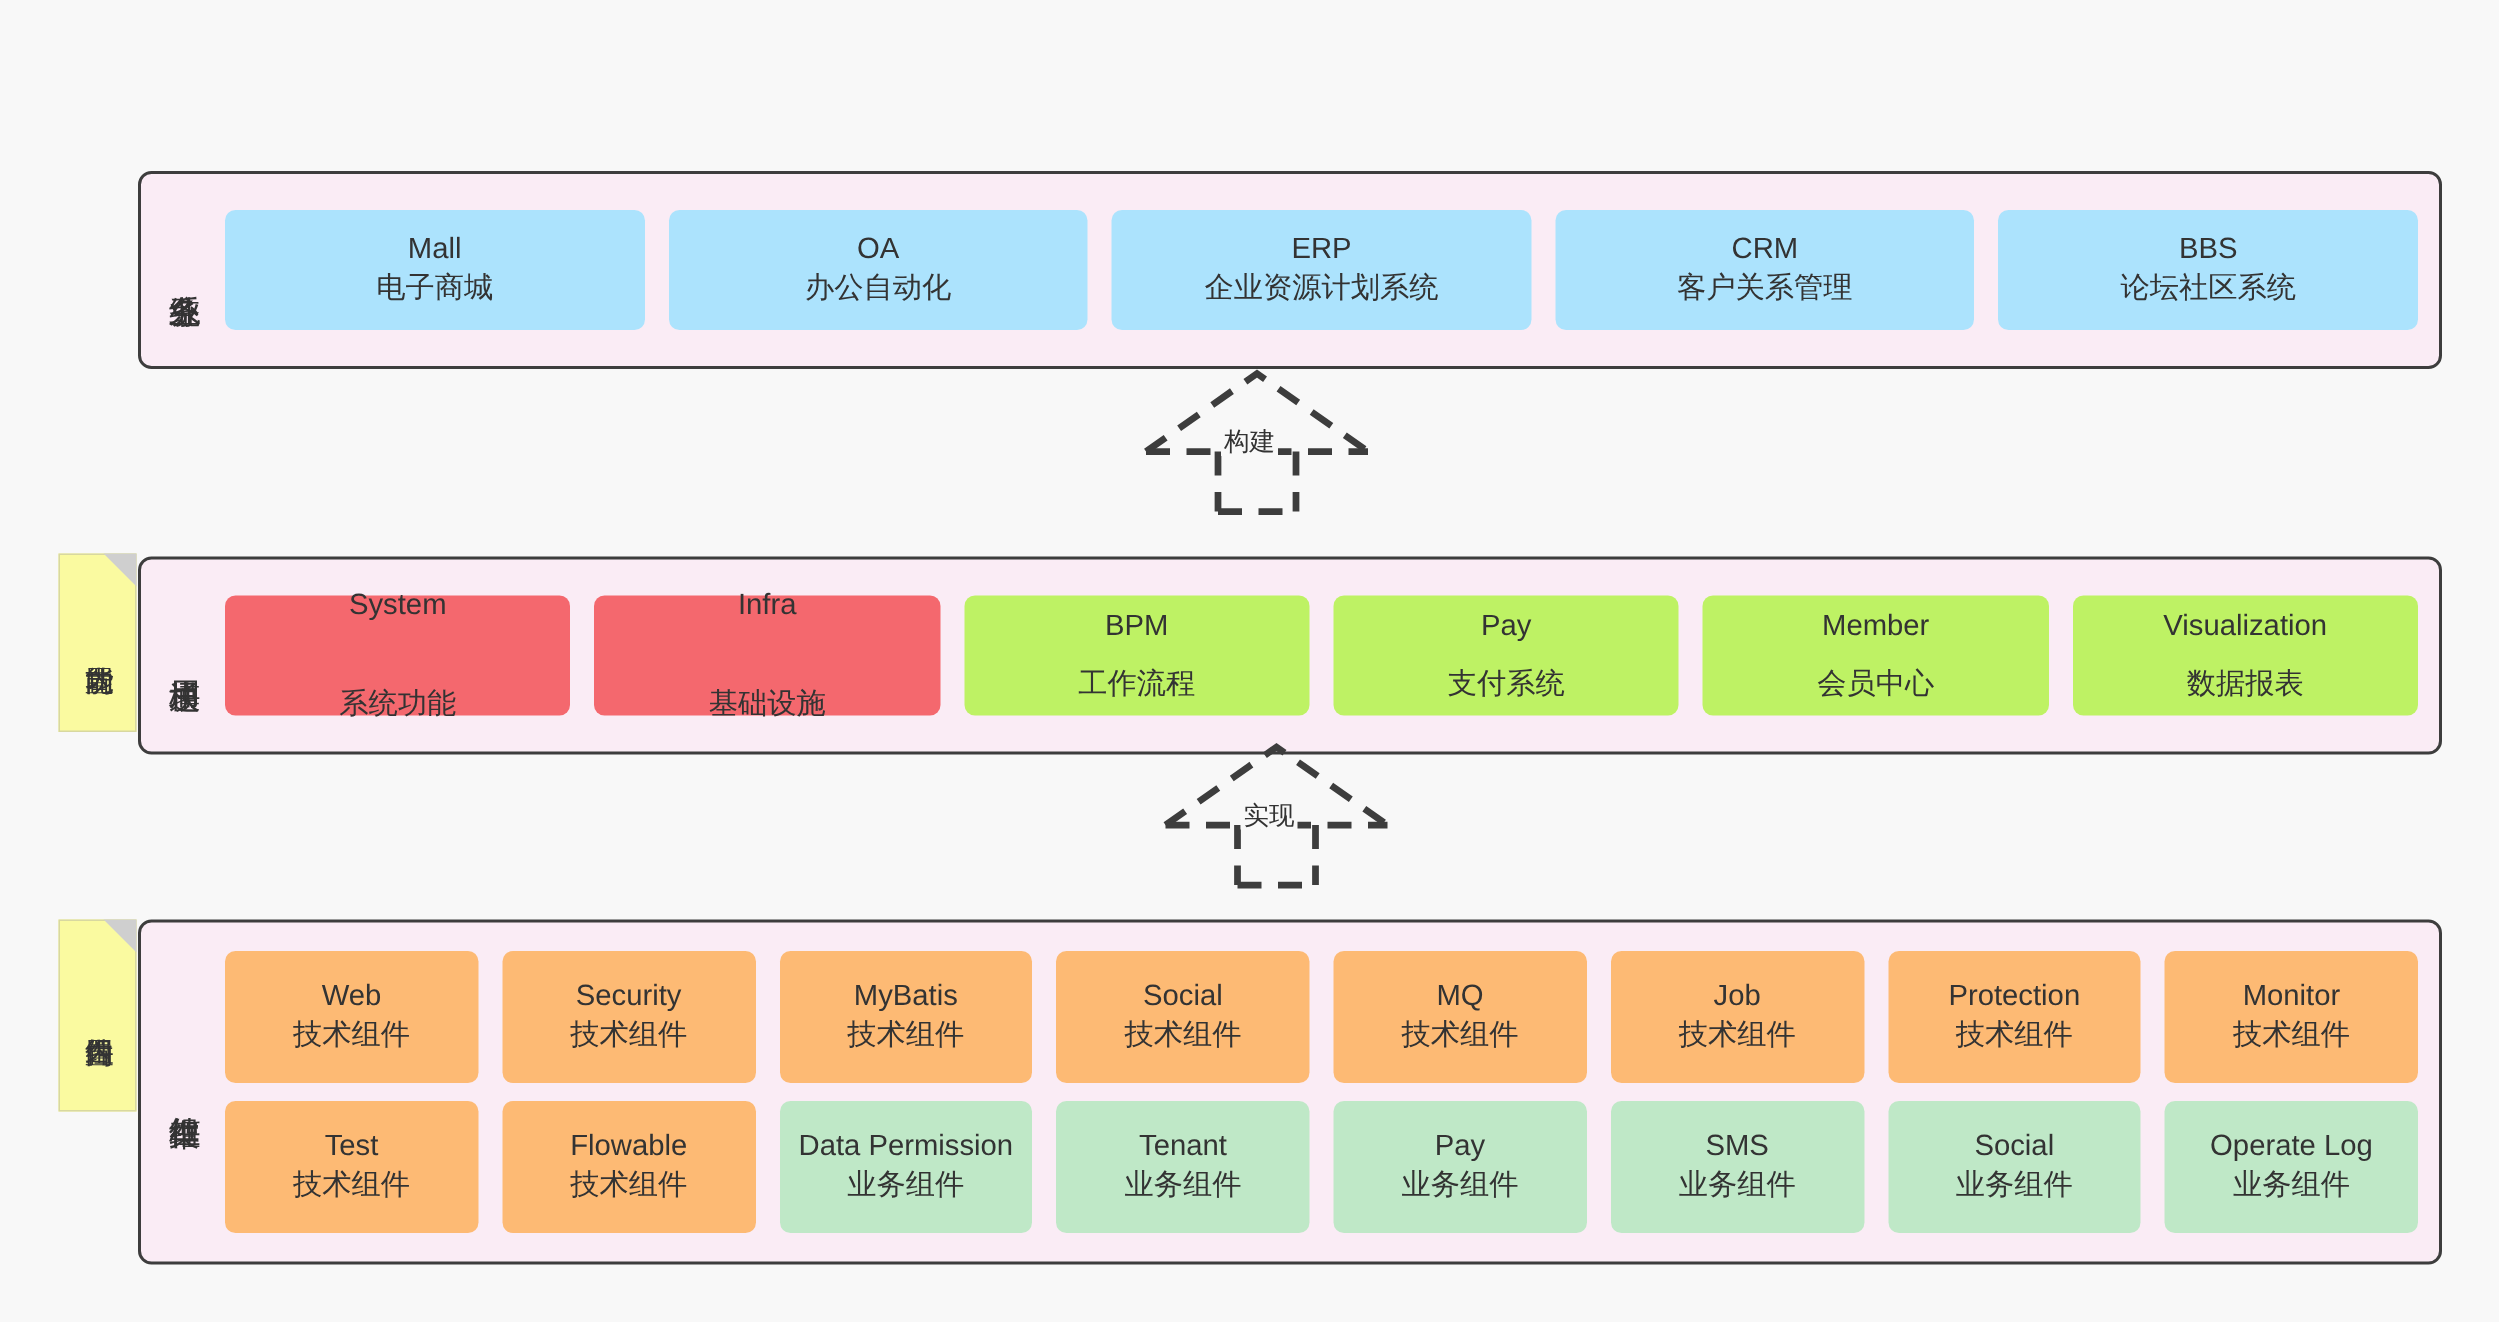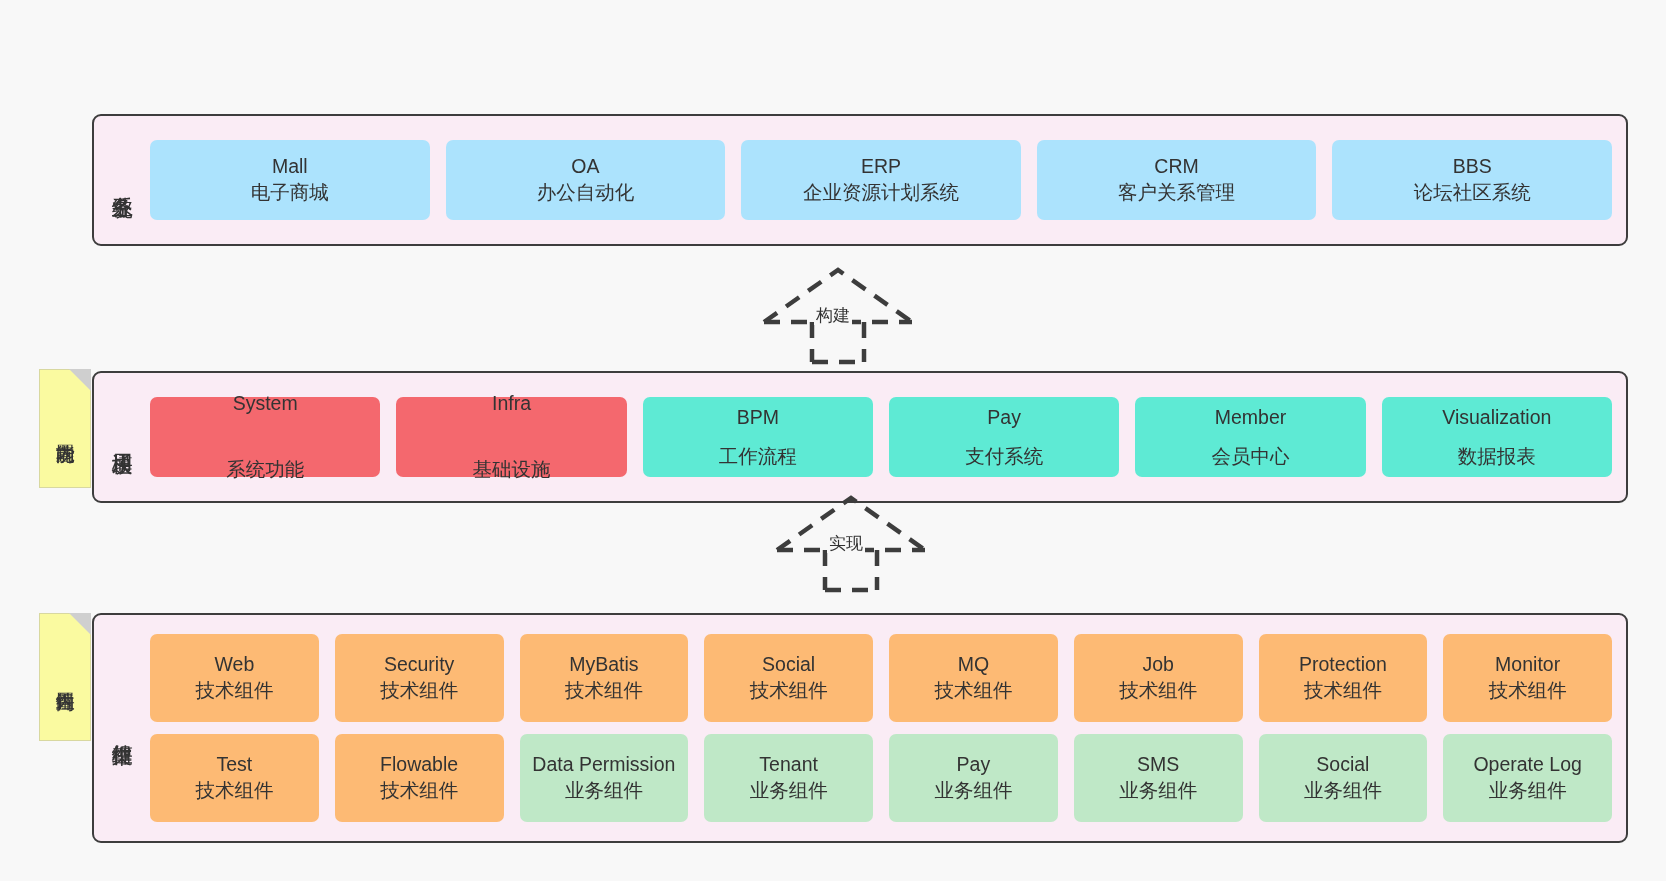--- a/index.html
+++ b/index.html
@@ -73,21 +73,21 @@
     box-sizing:border-box;
     padding:4px 6px;
     user-select:none;
   }
   .node .en{display:block;}
   .node .cn{display:block;}
 
   #layer-business .node{height:80px;background:#ace3fd;}
   #layer-modules  .node{height:80px;}
   .m-strong{background:#f4686e;gap:40px;}
-  .m-soft{background:#5eead4;gap:13px;}
+  .m-soft{background:#bef264;gap:13px;}
 
   #layer-framework .node{height:88px;}
   .f-tech{background:#fdba74;}
   .f-biz{background:#bfe8c7;}
 
   
   .sticky{
     position:absolute;
     width:52px;
     background:#fafaa0;
@@ -110,21 +110,21 @@
     top:-1px;right:-1px;
     width:0;height:0;
     border-left:22px solid transparent;
     border-top:22px solid #cfcfcf;
   }
   #sticky-builtin-function{left:39px;top:369px;height:119px;}
   #sticky-builtin-component{left:39px;top:613px;height:128px;}
 
   
   .arrow-group{position:absolute;}
-  #arrow-build{left:752px;top:264px;width:180px;height:100px;}
+  #arrow-build{left:752px;top:243px;width:180px;height:100px;}
   #arrow-impl{left:765px;top:492px;width:180px;height:100px;text-align:center;}
   .arrow-group svg{display:block;overflow:visible;}
   .arrow-label{
     position:absolute;
     font-size:17px;
     line-height:1;
     color:#333333;
     background:#f8f8f8;
     padding:1px 2px;
     white-space:nowrap;

